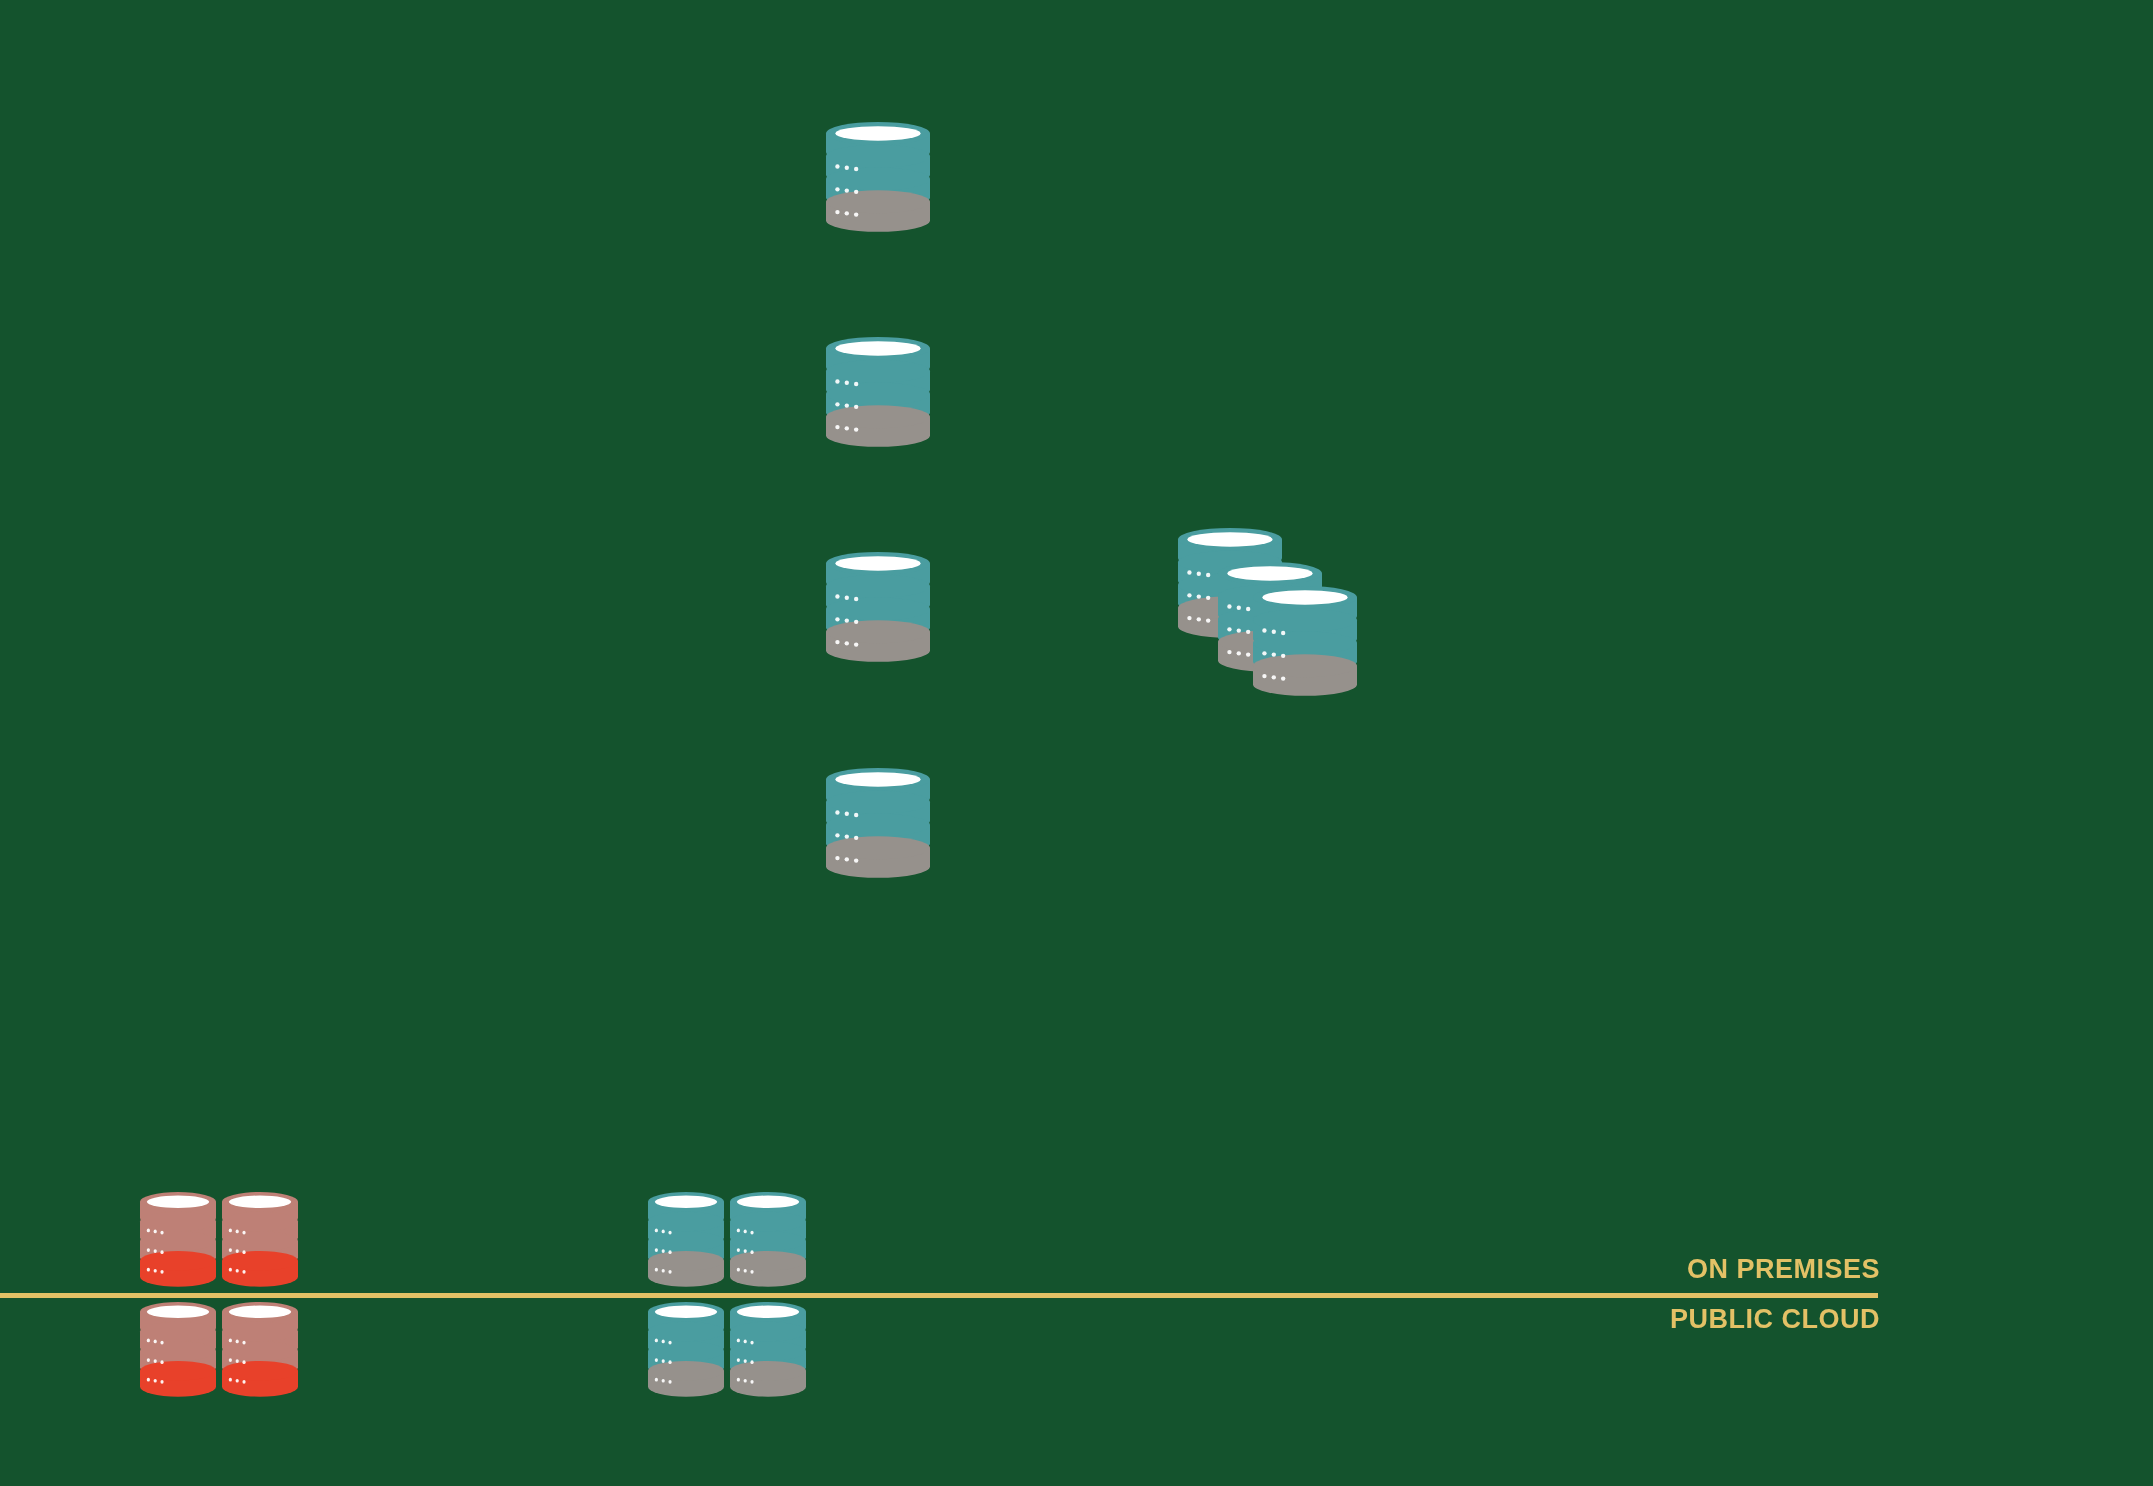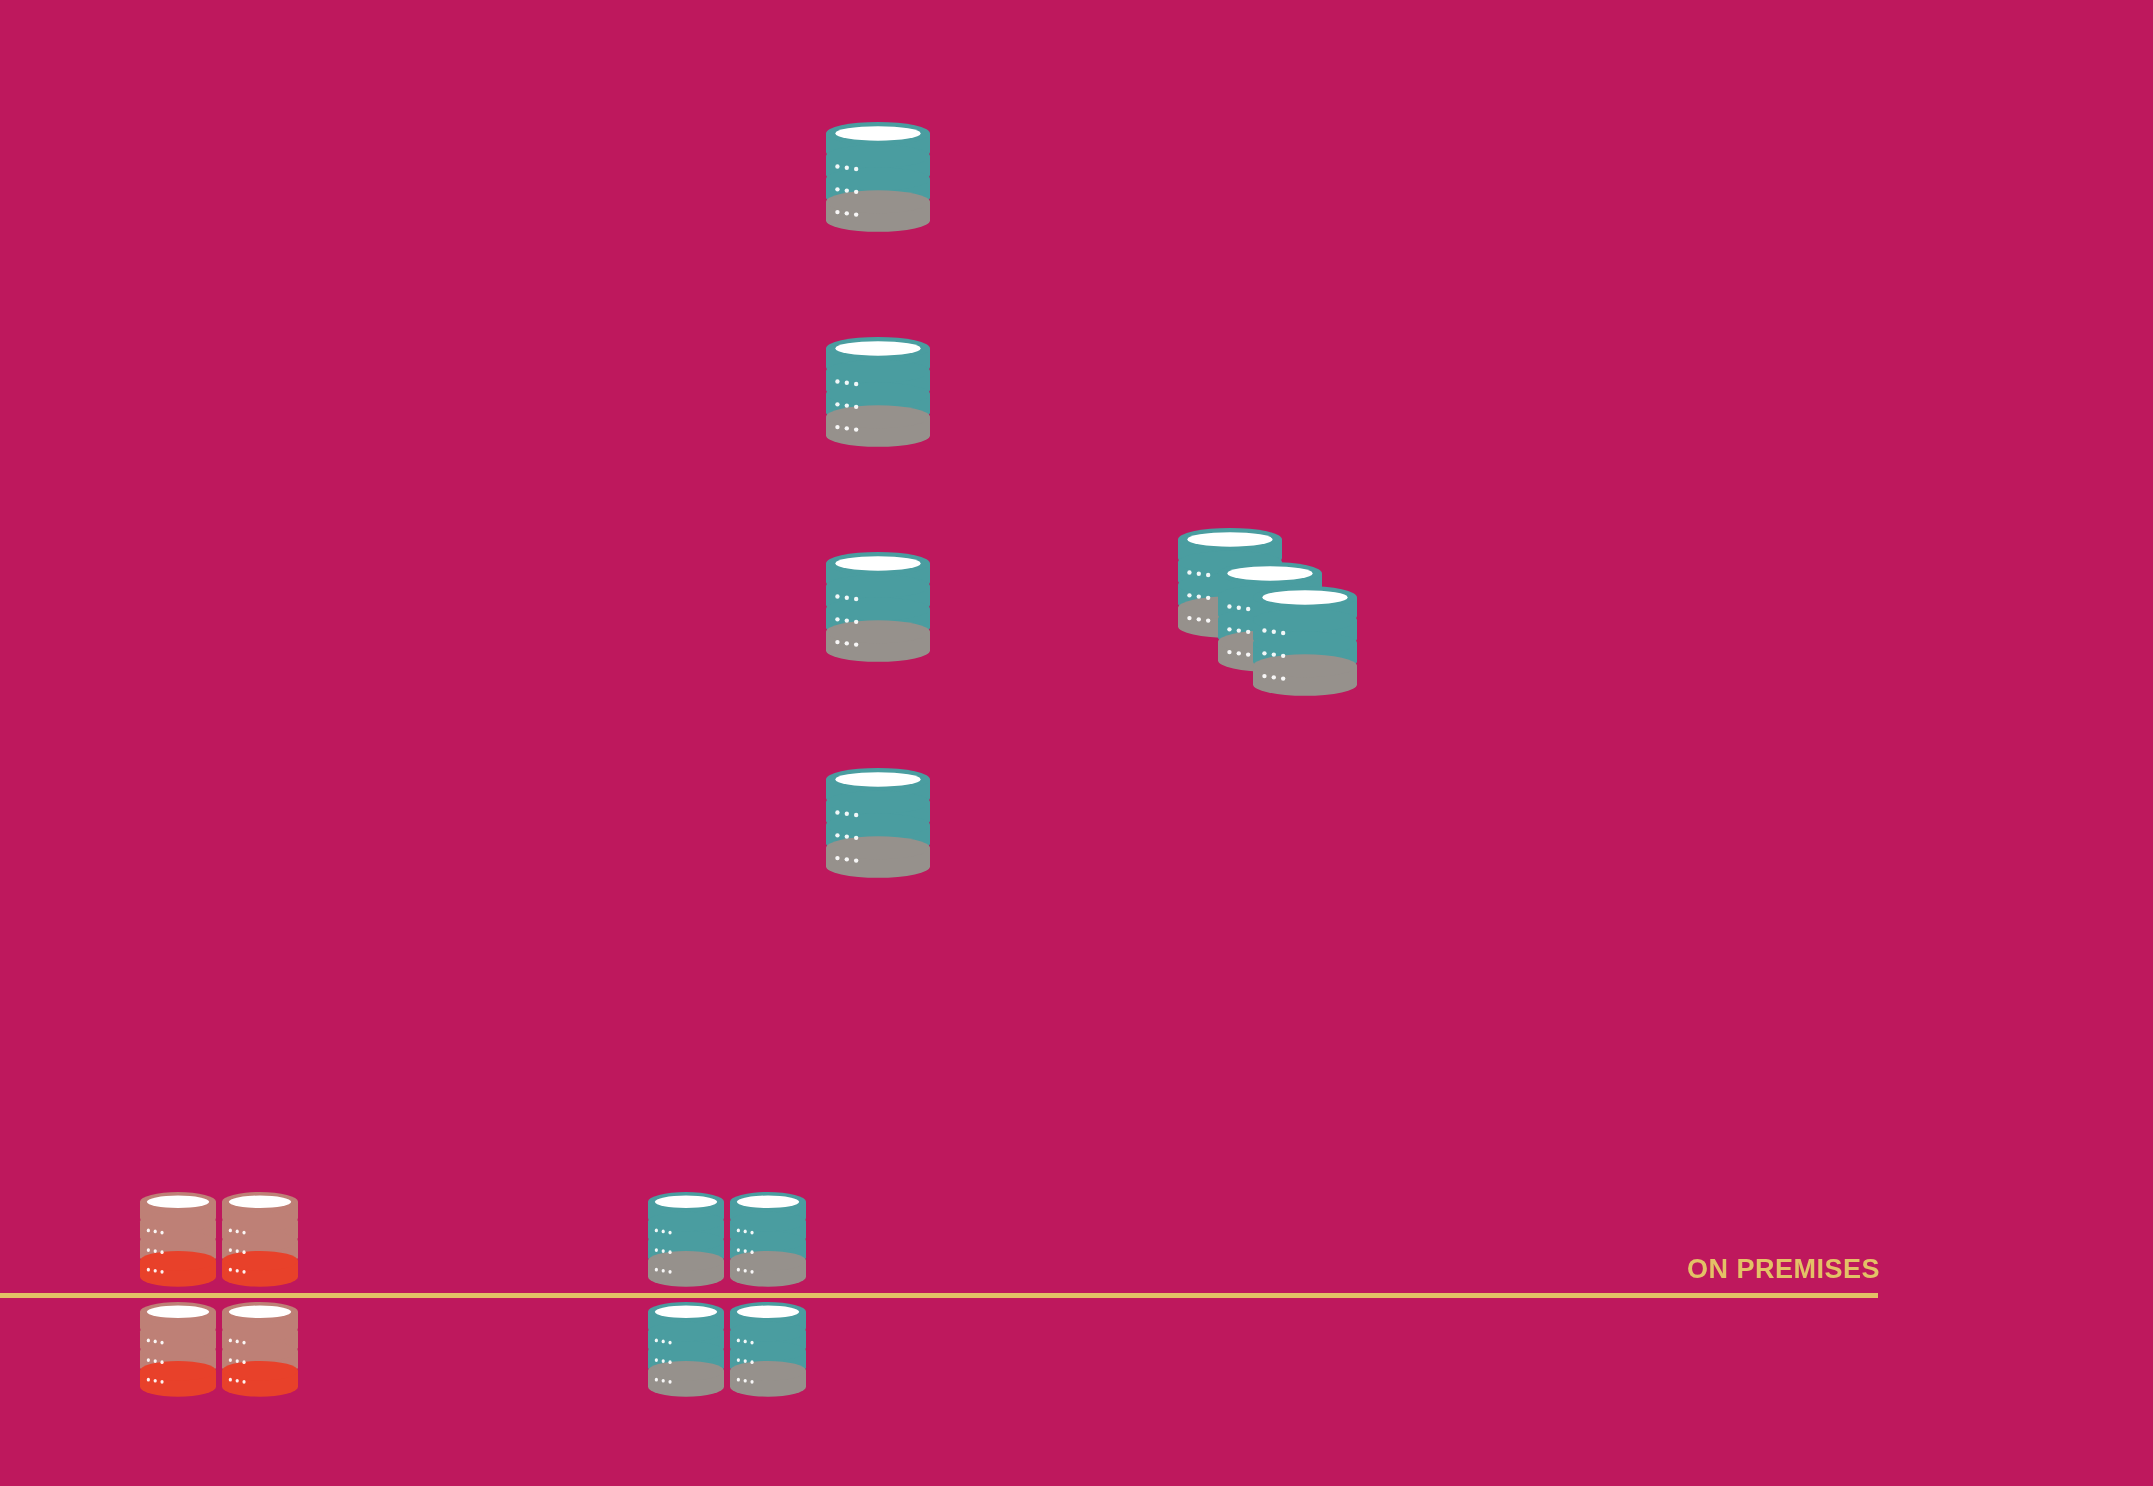--- a/index.html
+++ b/index.html
@@ -36,21 +36,21 @@
     font-family: "Liberation Sans", sans-serif;
     font-weight: bold;
     letter-spacing: 0.5px;
     white-space: nowrap;
     text-align: right;
   }
 </style>
 </head>
 <body>
 
-<div id="canvas" style="background: #be185d;">
+<div id="canvas" style="background: #14532d;">
     <div class="db" style="left: 826px; top: 122px; width: 104px; height: 116px;">
       <svg viewBox="0 0 100 112" preserveAspectRatio="none">
         <g>
           <path d="M 0 11 L 0 29
                A 50 11 0 0 0 100 29
                L 100 11 Z" fill="#4A9DA0"></path>
           <ellipse cx="50" cy="11" rx="50" ry="11" fill="#4A9DA0"></ellipse>
         </g>
         <g>
           <path d="M 0 33 L 0 51
@@ -609,13 +609,14 @@
         <circle cx="11" cy="65" r="2.1" fill="#ffffff" opacity="0.92"></circle>
         <circle cx="20" cy="66.2" r="2.1" fill="#ffffff" opacity="0.92"></circle>
         <circle cx="29" cy="67.4" r="2.1" fill="#ffffff" opacity="0.92"></circle>
         <circle cx="11" cy="87" r="2.1" fill="#ffffff" opacity="0.92"></circle>
         <circle cx="20" cy="88.2" r="2.1" fill="#ffffff" opacity="0.92"></circle>
         <circle cx="29" cy="89.4" r="2.1" fill="#ffffff" opacity="0.92"></circle>
       </svg>
     </div>
     <div class="divider" style="left: 0px; top: 1293px; width: 1878px; height: 5px; background: rgb(227, 193, 102);"></div>
     <div class="zone-label" style="left: 0px; top: 1254px; width: 1880px; color: rgb(227, 193, 102); font-size: 27px;">ON PREMISES</div>
+    <div class="zone-label" style="left: 0px; top: 1304px; width: 1880px; color: rgb(227, 193, 102); font-size: 27px;">PUBLIC CLOUD</div>
   </div>
 
 </body></html>

